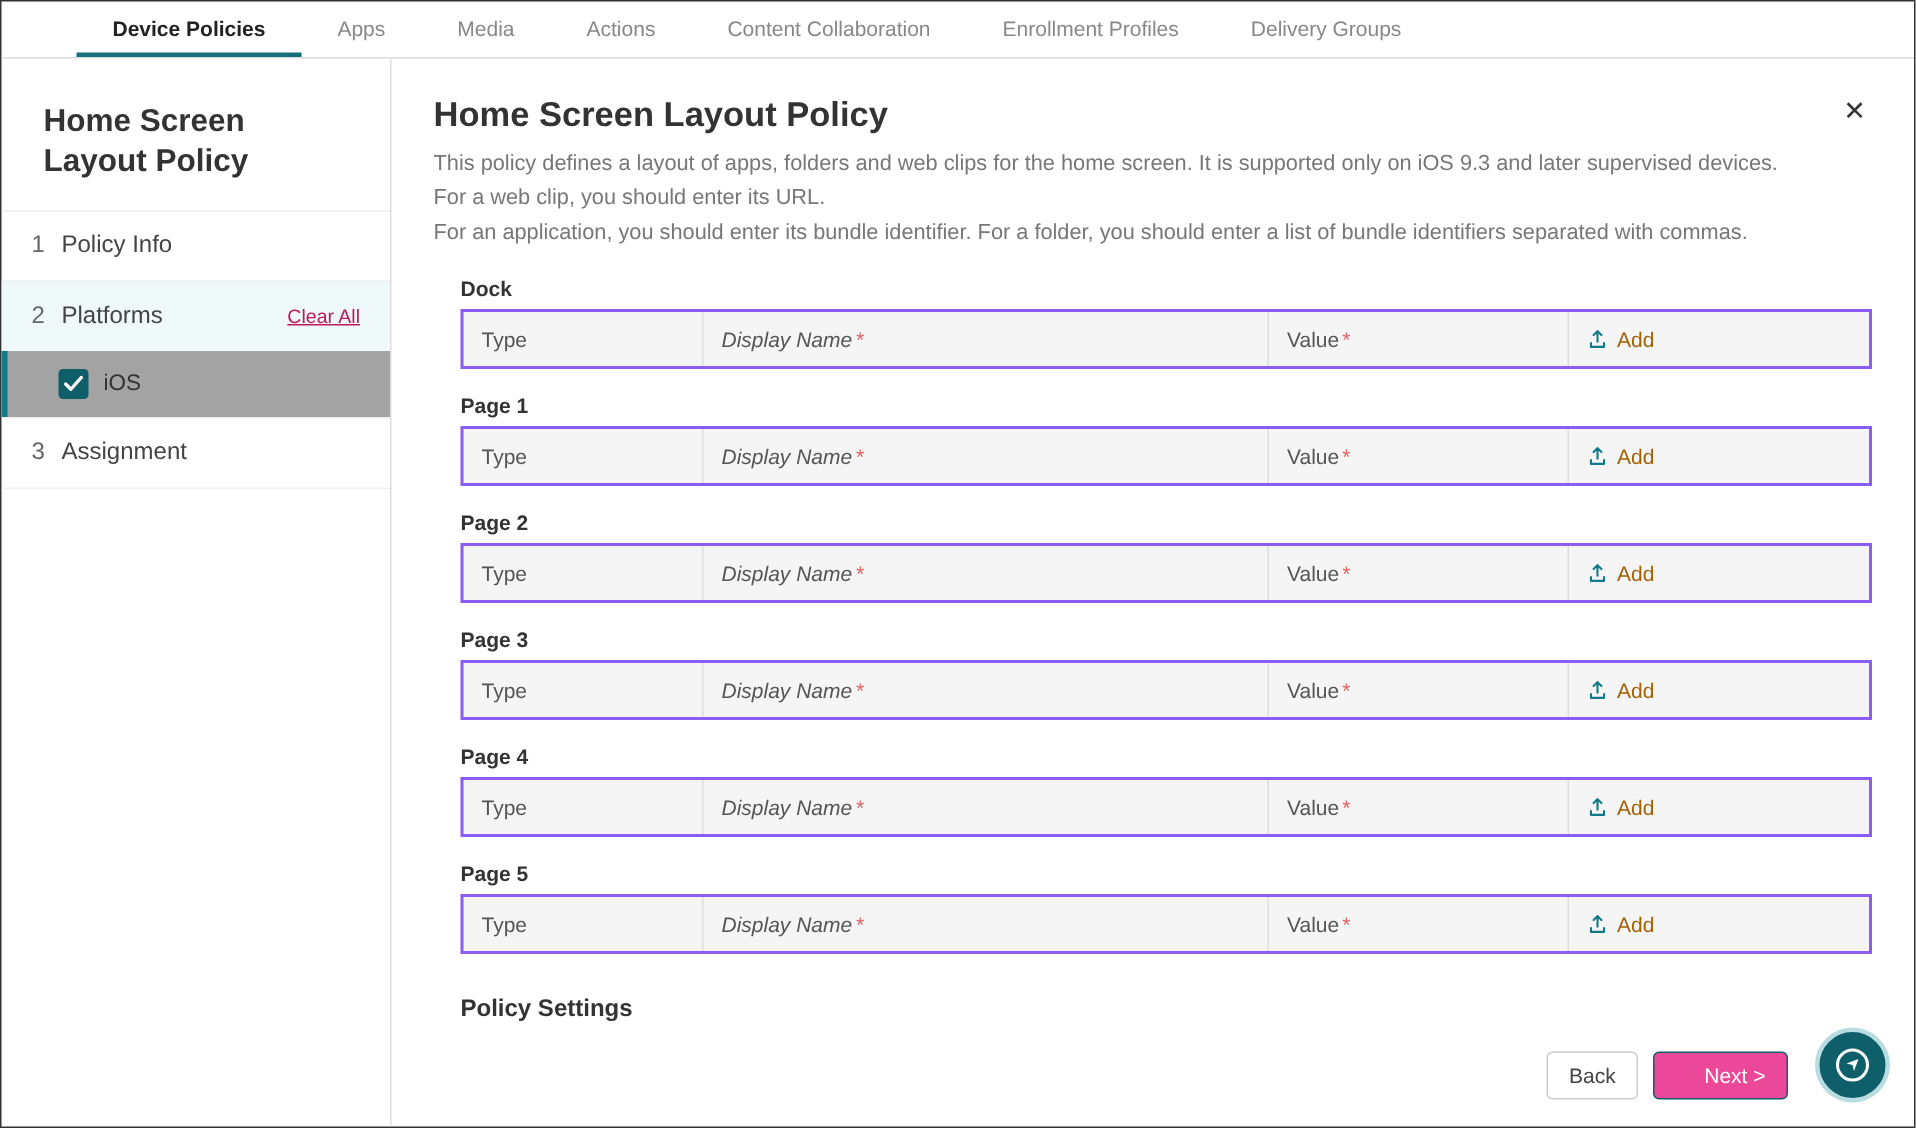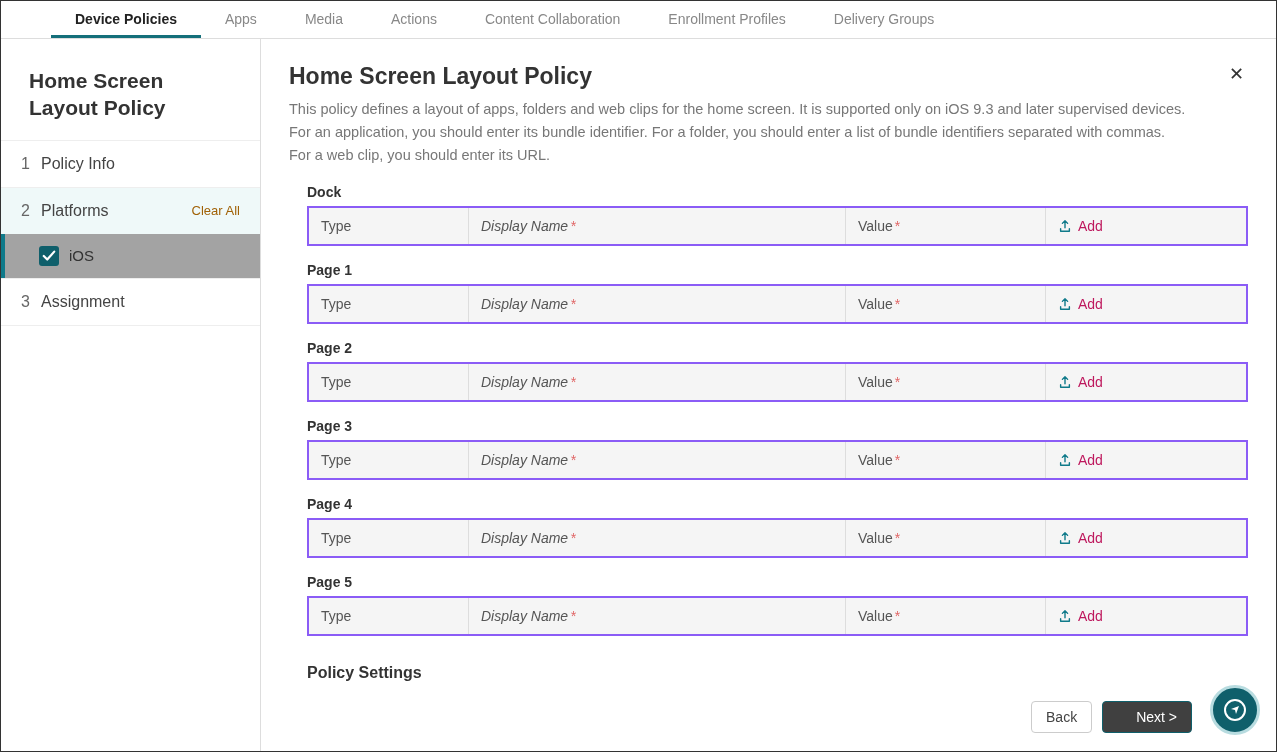--- a/index.html
+++ b/index.html
@@ -54,22 +54,23 @@
     font-size: 16px;
     border-top: 1px solid #eee;
     color: #444;
     cursor: pointer;
   }
   .step.last { border-bottom: 1px solid #eee; }
   .step-num { width: 20px; color: #666; }
   .step.active { background: #eff9f9; }
   .step .clear-all {
     margin-left: auto;
-    color: #a16207;
+    color: #be185d;
     font-size: 13px;
+    text-decoration: underline;
   }
   .platform-row {
     display: flex;
     align-items: center;
     padding: 12px 18px 12px 34px;
     background: #a3a3a3;
     border-left: 4px solid #0f7a8a;
     cursor: pointer;
   }
   .checkbox {
@@ -136,21 +137,21 @@
     font-size: 14px;
     border-right: 1px solid #ddd;
   }
   .tbl .col:last-child { border-right: none; }
   .col-type { width: 160px; }
   .col-name { flex: 1; min-width: 300px; font-style: italic; }
   .col-value { width: 200px; }
   .col-add { width: 200px; display:flex; align-items:center; }
   .req { color: #e06666; margin-left: 2px; }
   .add-link {
-    color: #be185d;
+    color: #a16207;
     display: inline-flex;
     align-items: center;
     cursor: pointer;
     font-size: 14px;
   }
   .add-link svg { width: 14px; height: 14px; margin-right: 6px; }
 
   .policy-settings {
     font-size: 16px;
     font-weight: 700;
@@ -168,21 +169,21 @@
   .btn {
     padding: 7px 14px;
     border-radius: 4px;
     font-size: 14px;
     cursor: pointer;
     border: 1px solid #ccc;
     background: #fff;
     color: #444;
   }
   .btn.primary {
-    background: #404040;
+    background: #ec4899;
     border-color: #0f5f6b;
     color: #fff;
     padding-left: 33px;
   }
 
   .fab {
     position: absolute;
     bottom: 16px;
     right: 16px;
     width: 50px;
@@ -236,22 +237,22 @@
     </div>
   </div>
 
   <div class="main">
     <div class="main-header">
       <div class="main-title">Home Screen Layout Policy</div>
       <div class="close-btn">✕</div>
     </div>
     <div class="description">
       <div>This policy defines a layout of apps, folders and web clips for the home screen. It is supported only on iOS 9.3 and later supervised devices.</div>
+      <div>For a web clip, you should enter its URL.</div>
       <div>For an application, you should enter its bundle identifier. For a folder, you should enter a list of bundle identifiers separated with commas.</div>
-      <div>For a web clip, you should enter its URL.</div>
     </div>
 
     <div id="sections-container">
         <div class="section">
           <div class="section-label">Dock</div>
           <div class="tbl">
             <div class="col col-type">Type</div>
             <div class="col col-name"><span>Display Name</span><span class="req">*</span></div>
             <div class="col col-value"><span>Value</span><span class="req">*</span></div>
             <div class="col col-add">

